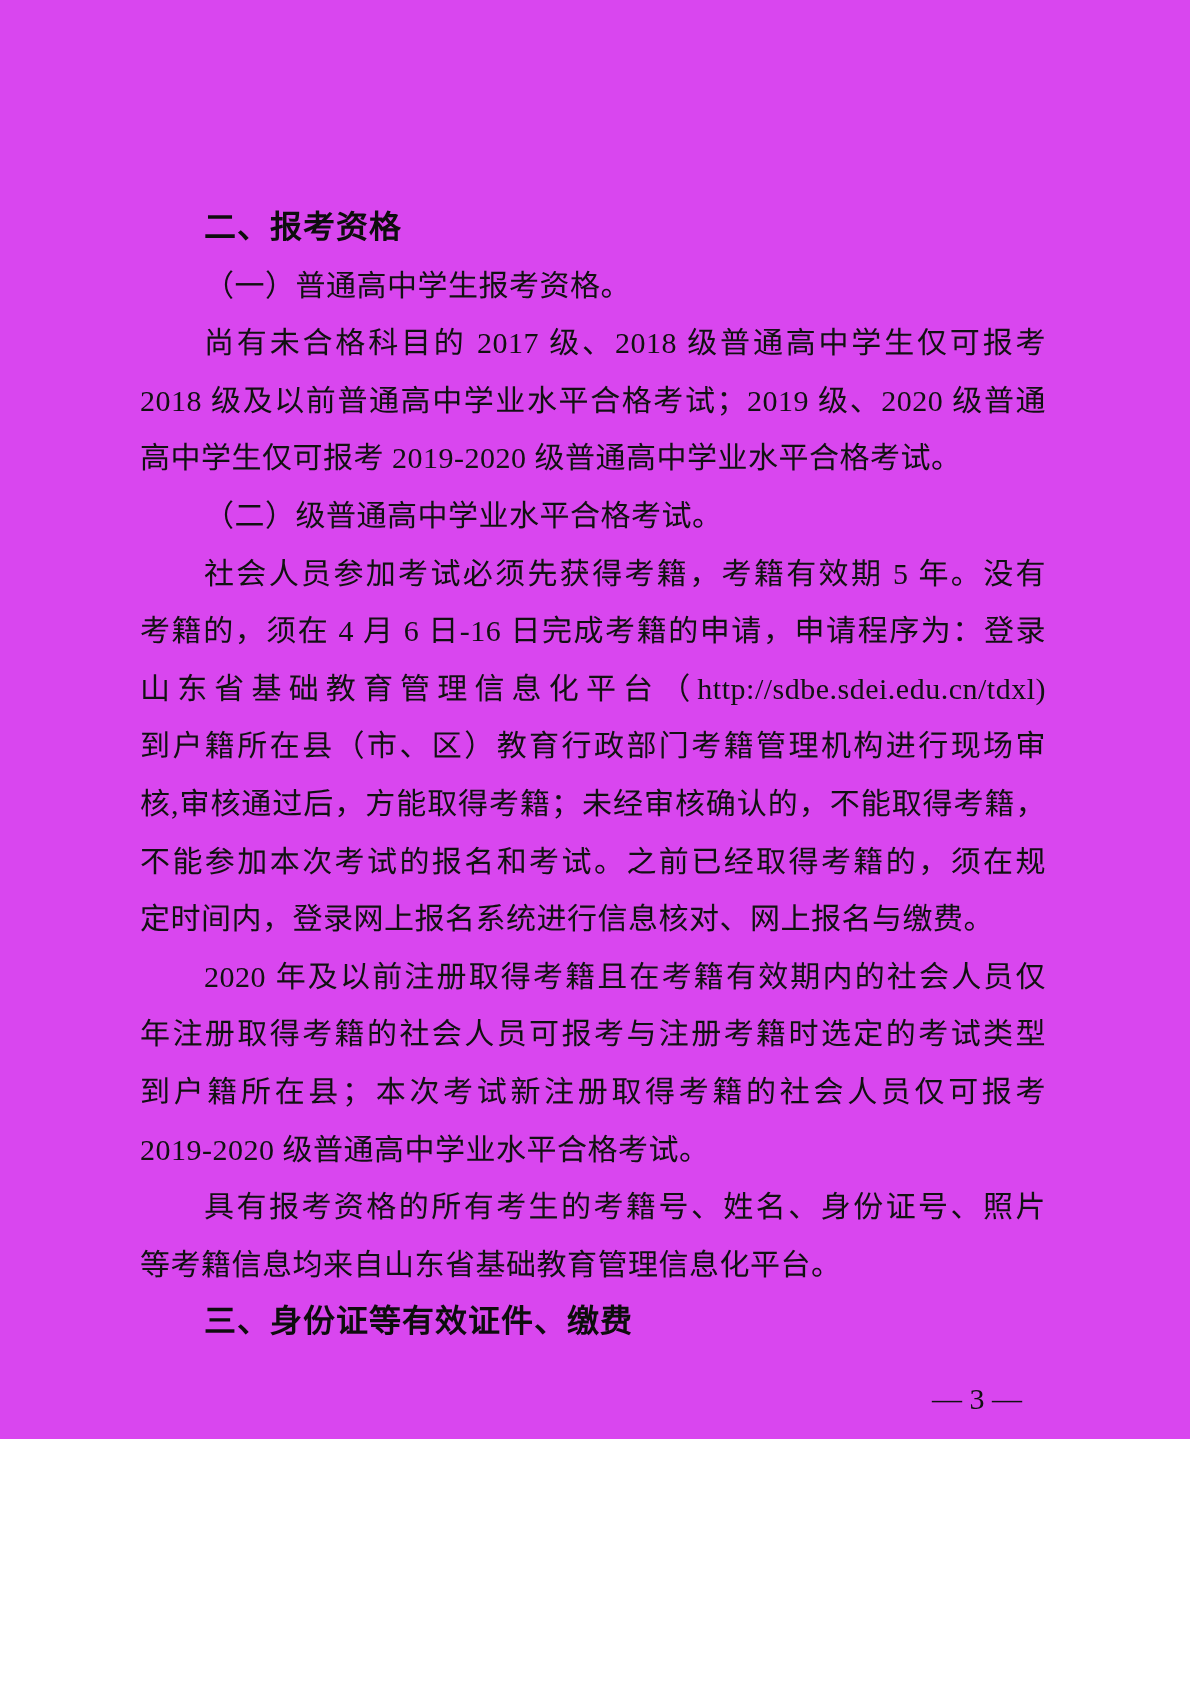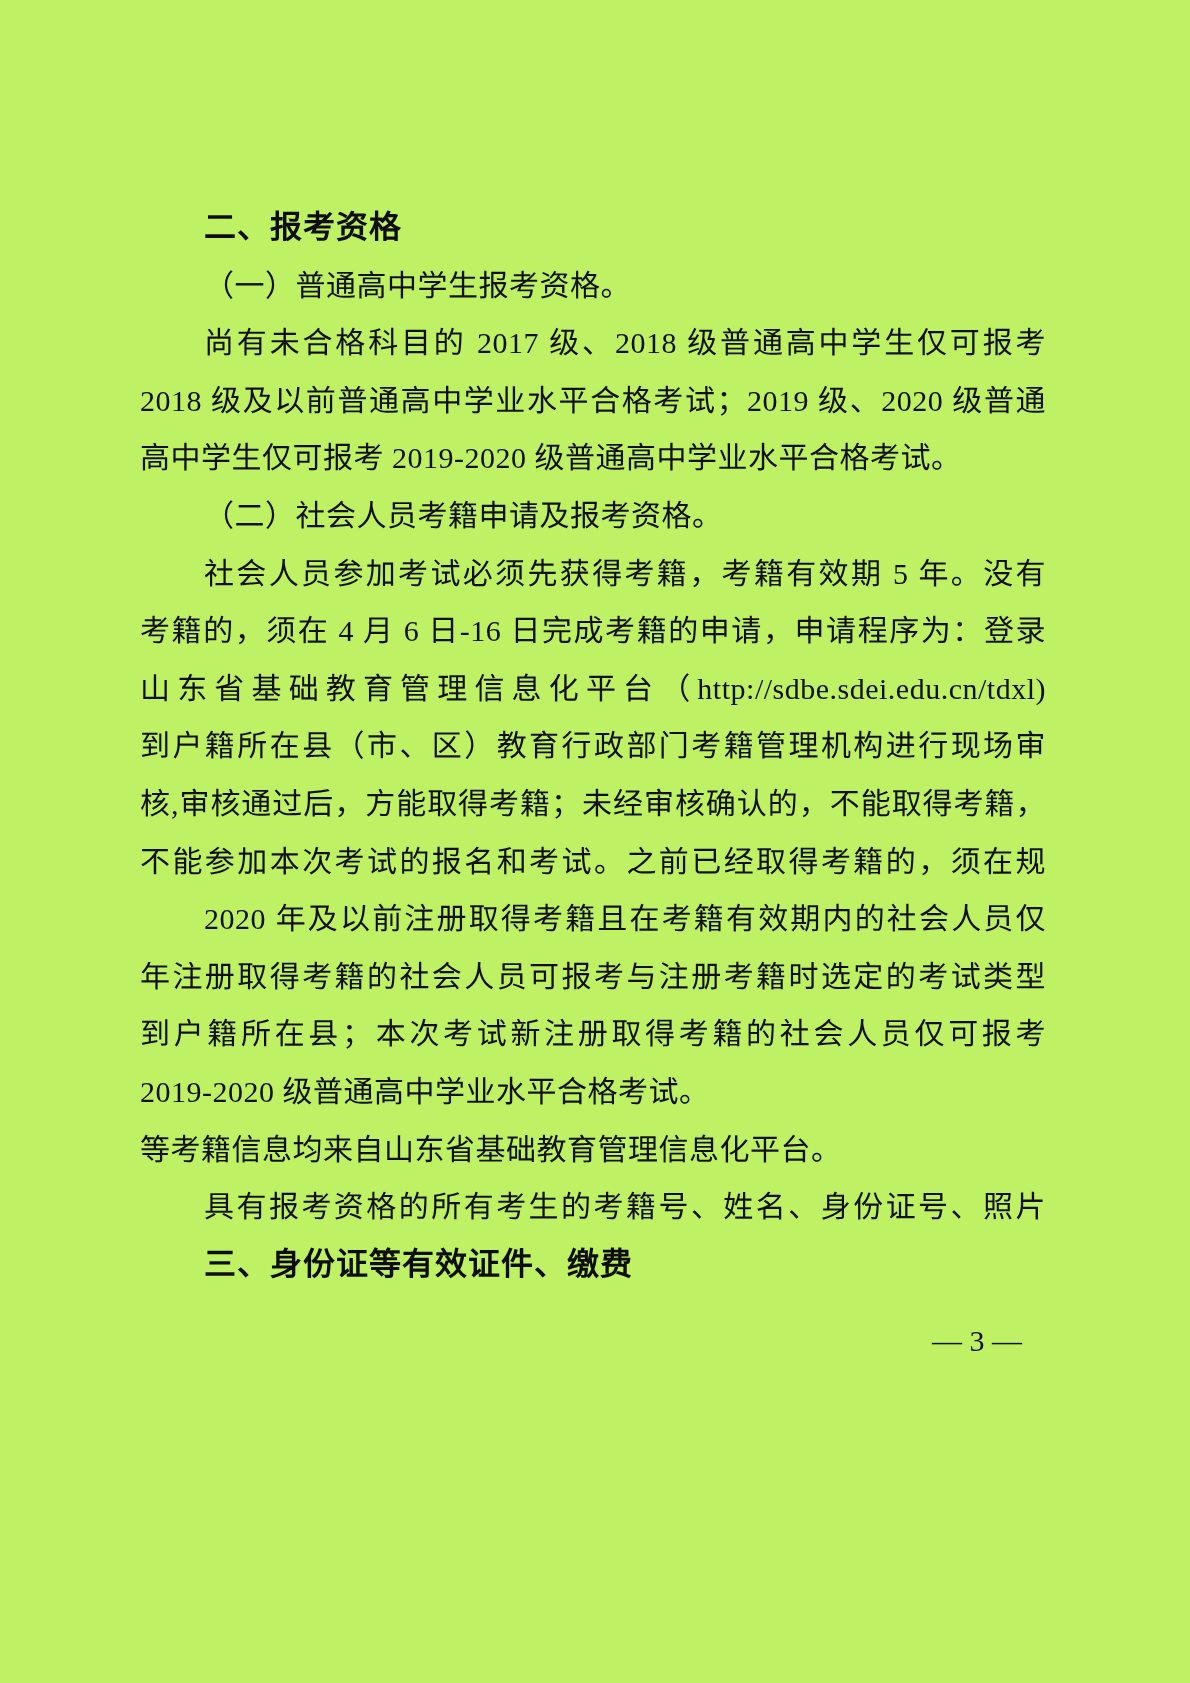--- a/index.html
+++ b/index.html
@@ -3,22 +3,22 @@
 <meta charset="utf-8">
 <style>
   html, body {
     margin: 0;
     padding: 0;
     background: #ffffff;
   }
   .page {
     position: relative;
     width: 1190px;
-    height: 1683px;
-    background: #bef264;
+    height: 1439px;
+    background: #d946ef;
     overflow: hidden;
     box-sizing: border-box;
   }
   .content {
     padding: 199px 144px 0 140px;
   }
   .line {
     font-family: "Liberation Serif", serif;
     font-size: 30px;
     line-height: 57.6px;
@@ -54,29 +54,30 @@
 </head>
 <body>
 
 <div class="page">
   <div class="content">
     <div class="line heading indent">二、报考资格</div>
     <div class="line indent">（一）普通高中学生报考资格。</div>
     <div class="line indent justify">尚有未合格科目的 2017 级、2018 级普通高中学生仅可报考</div>
     <div class="line justify">2018 级及以前普通高中学业水平合格考试；2019 级、2020 级普通</div>
     <div class="line">高中学生仅可报考 2019-2020 级普通高中学业水平合格考试。</div>
-    <div class="line indent">（二）社会人员考籍申请及报考资格。</div>
+    <div class="line indent">（二）级普通高中学业水平合格考试。</div>
     <div class="line indent justify">社会人员参加考试必须先获得考籍，考籍有效期 5 年。没有</div>
     <div class="line justify">考籍的，须在 4 月 6 日-16 日完成考籍的申请，申请程序为：登录</div>
     <div class="line justify">山东省基础教育管理信息化平台（http://sdbe.sdei.edu.cn/tdxl)</div>
     <div class="line justify">到户籍所在县（市、区）教育行政部门考籍管理机构进行现场审</div>
     <div class="line justify">核,审核通过后，方能取得考籍；未经审核确认的，不能取得考籍，</div>
     <div class="line justify">不能参加本次考试的报名和考试。之前已经取得考籍的，须在规</div>
+    <div class="line">定时间内，登录网上报名系统进行信息核对、网上报名与缴费。</div>
     <div class="line indent justify">2020 年及以前注册取得考籍且在考籍有效期内的社会人员仅</div>
     <div class="line justify">年注册取得考籍的社会人员可报考与注册考籍时选定的考试类型</div>
     <div class="line justify">到户籍所在县；本次考试新注册取得考籍的社会人员仅可报考</div>
     <div class="line">2019-2020 级普通高中学业水平合格考试。</div>
+    <div class="line indent justify">具有报考资格的所有考生的考籍号、姓名、身份证号、照片</div>
     <div class="line">等考籍信息均来自山东省基础教育管理信息化平台。</div>
-    <div class="line indent justify">具有报考资格的所有考生的考籍号、姓名、身份证号、照片</div>
     <div class="line heading indent">三、身份证等有效证件、缴费</div>
   </div>
   <div class="page-number">— 3 —</div>
 </div>
 
 </body></html>

